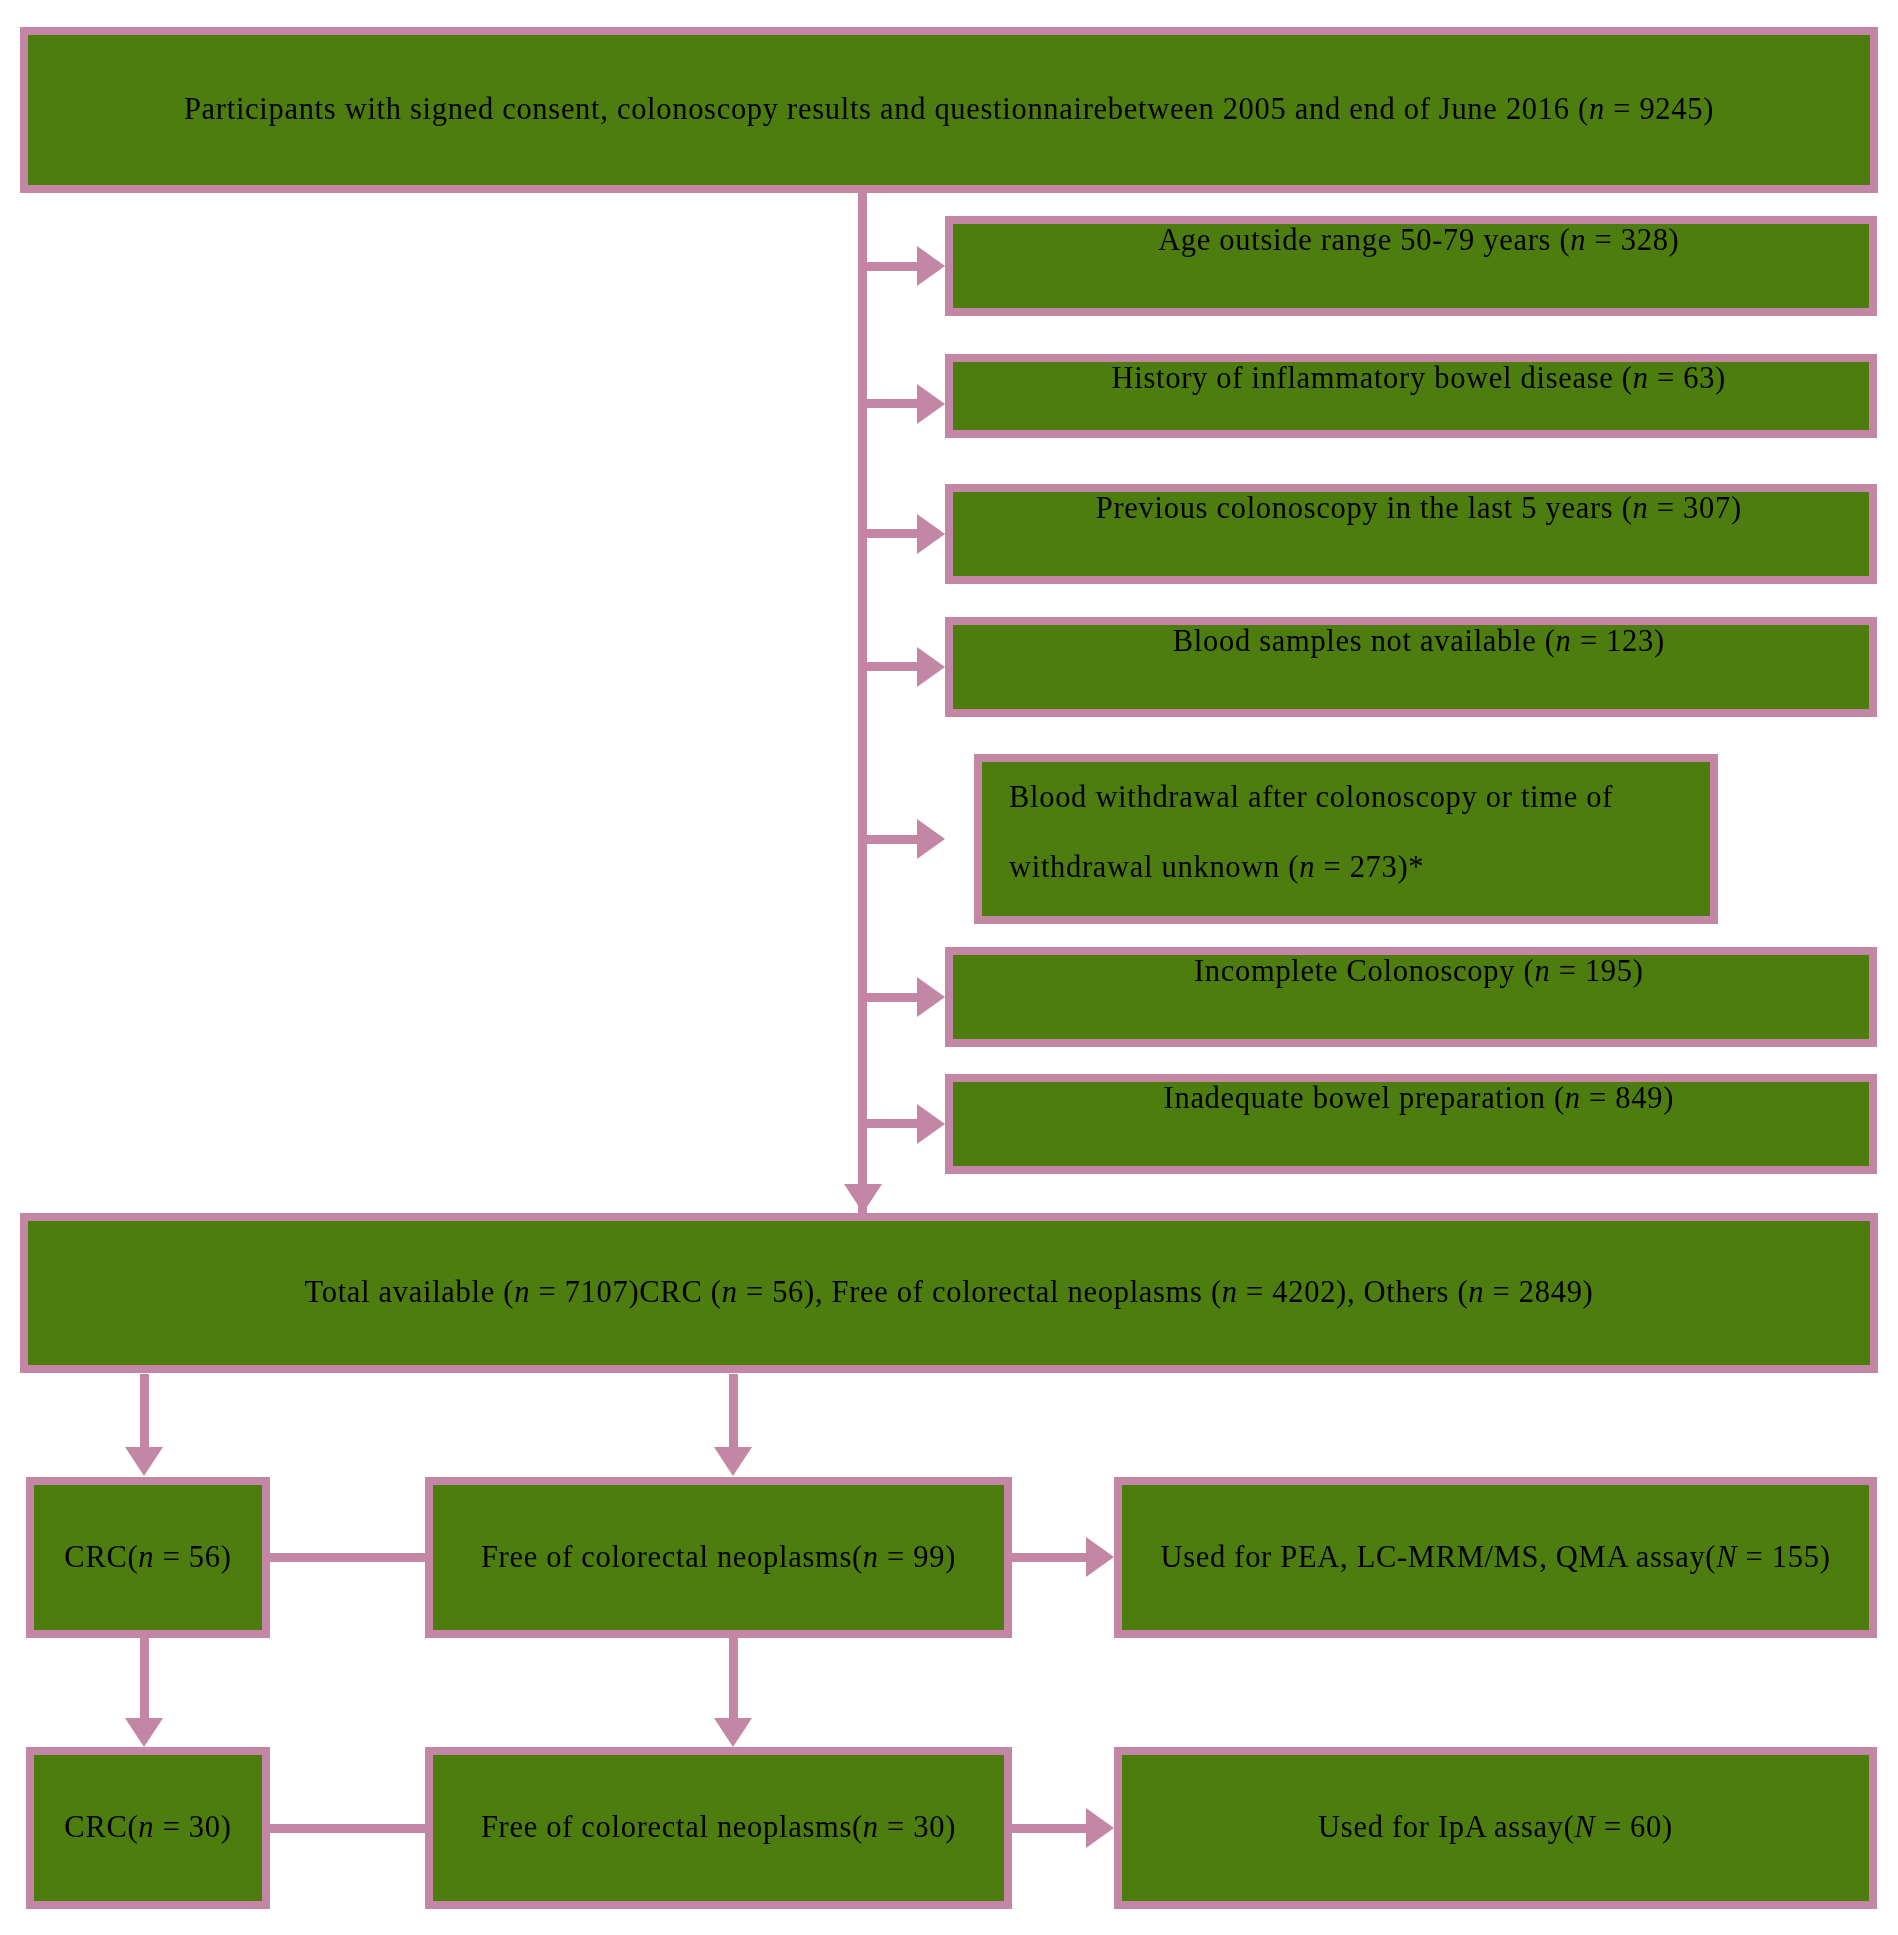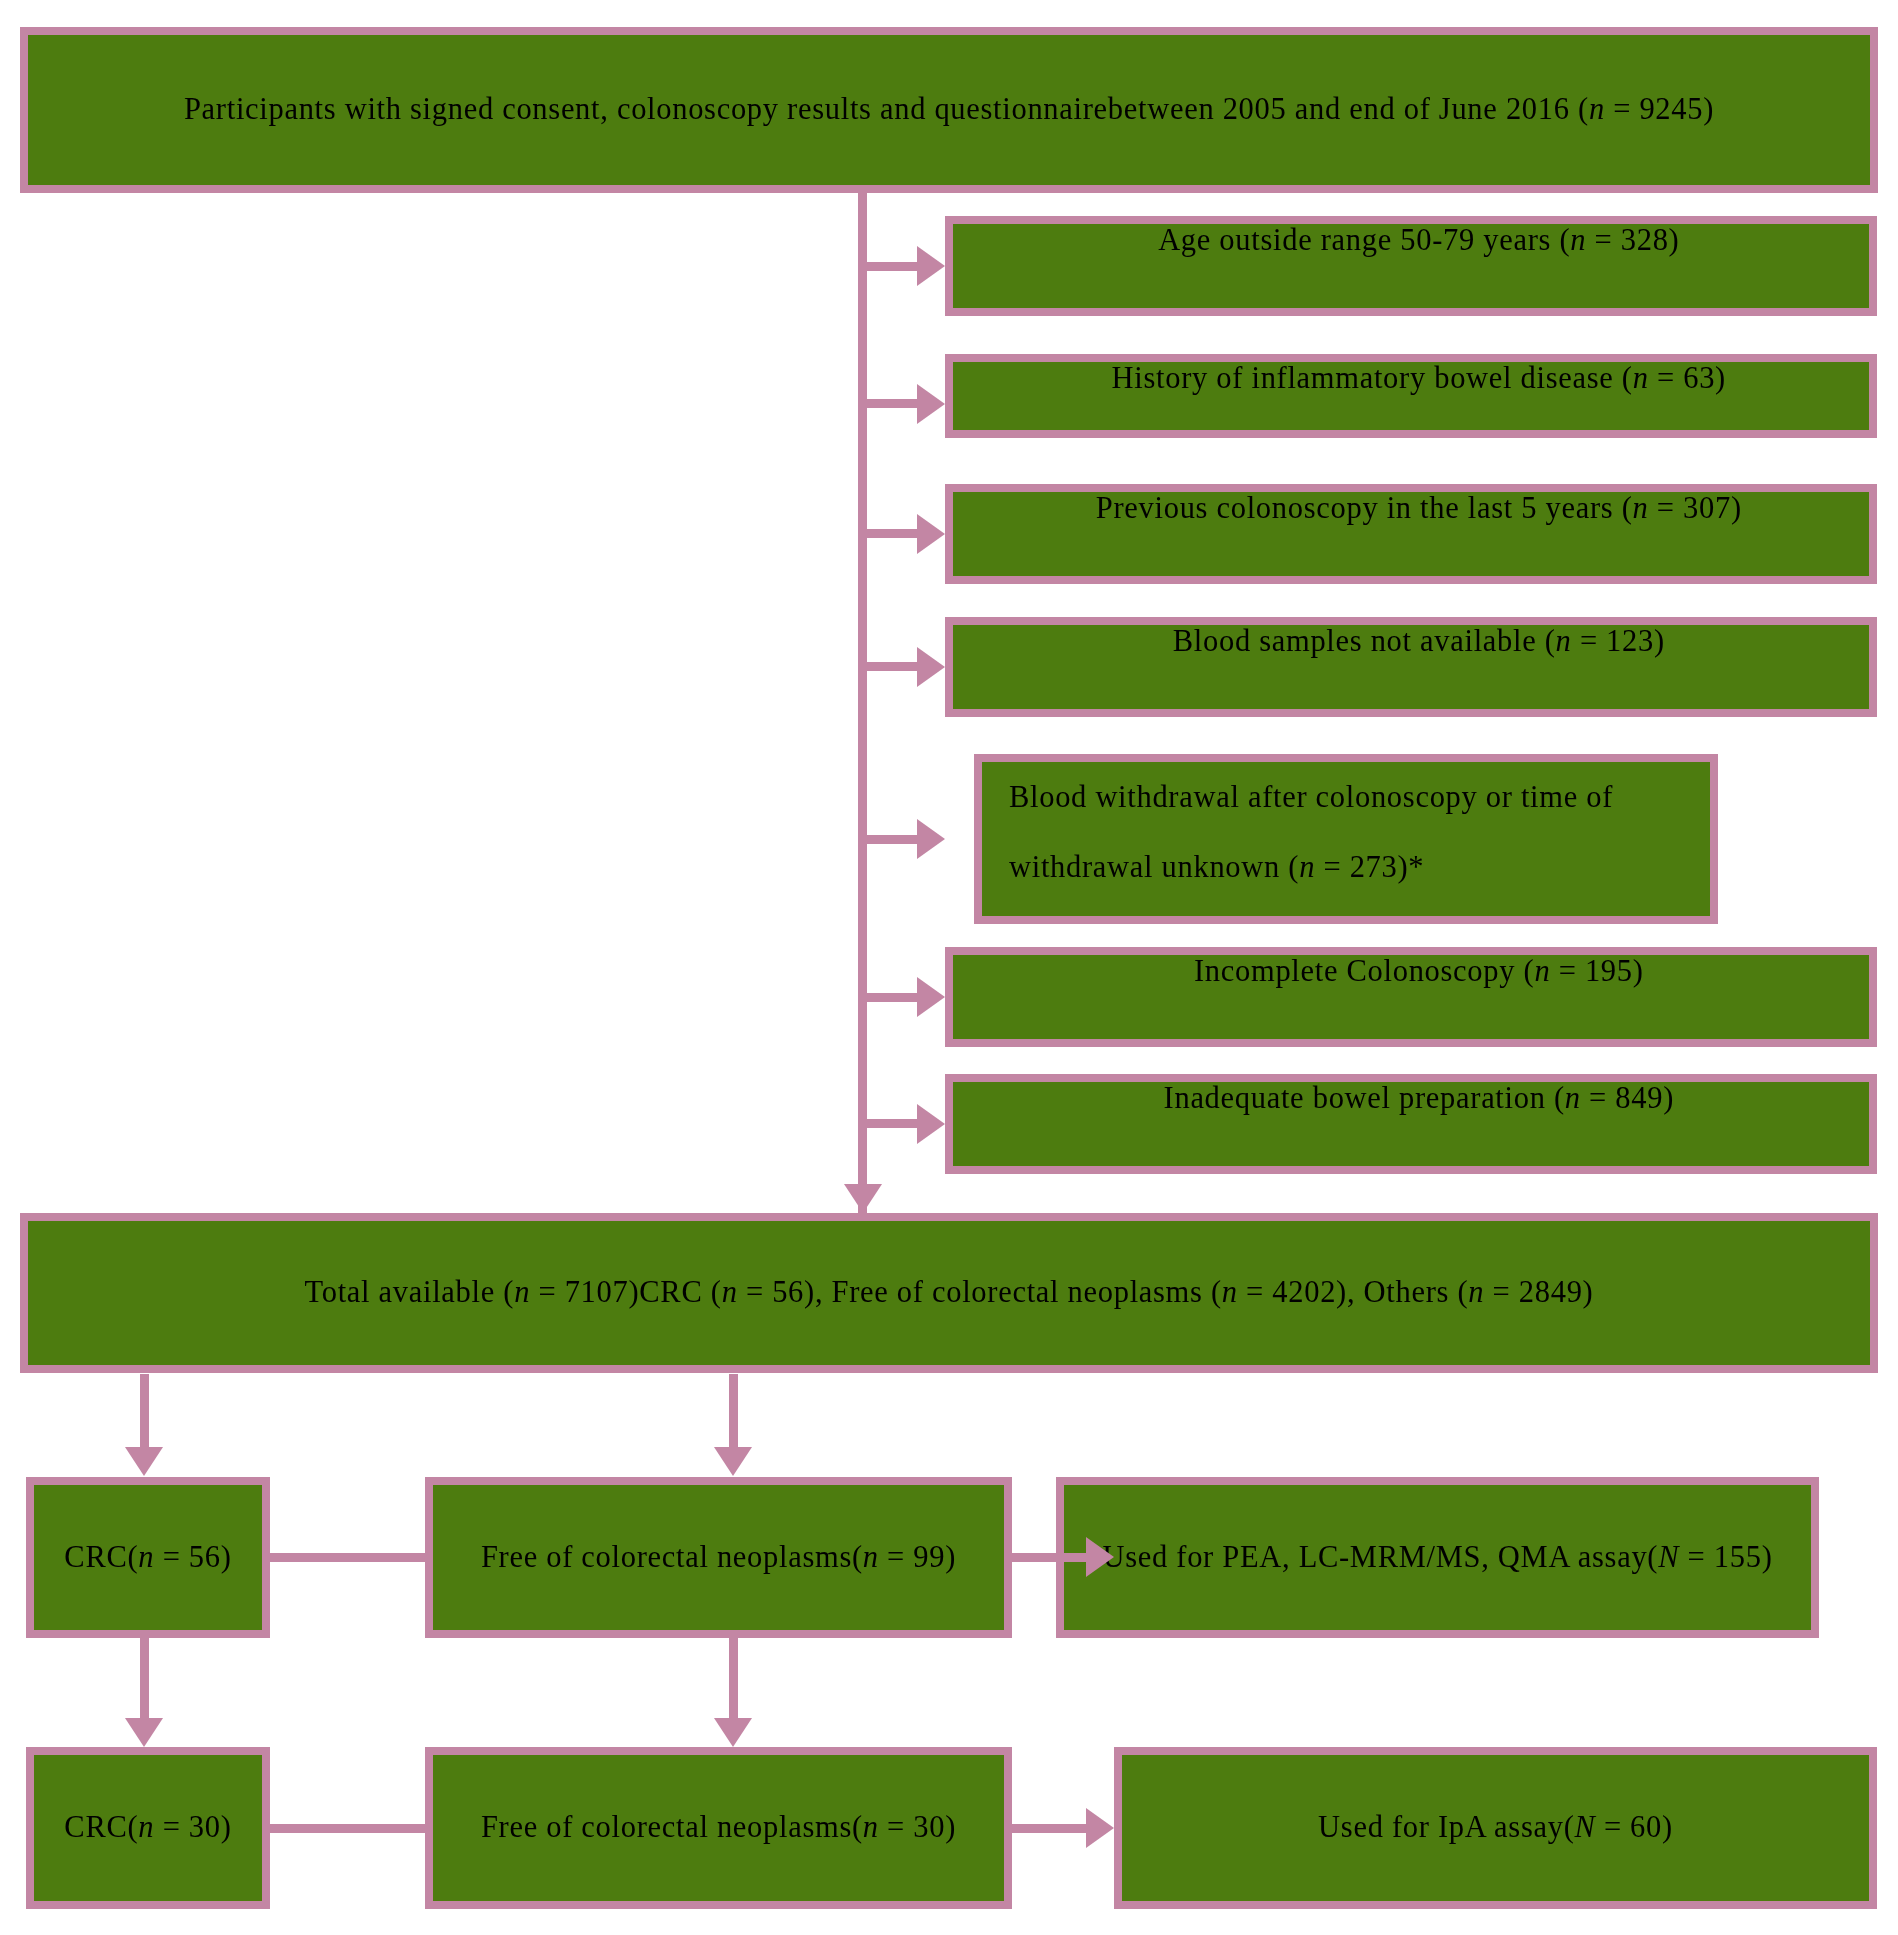--- a/index.html
+++ b/index.html
@@ -111,21 +111,21 @@
   <div class="box c" style="left:26px; top:1477px; width:244px; height:161px; row-gap:47px;">
     <div class="line">CRC</div>
     <div class="line">(<i>n</i> = 56)</div>
   </div>
 
   <div class="box c" style="left:425px; top:1477px; width:587px; height:161px; row-gap:47px;">
     <div class="line">Free of colorectal neoplasms</div>
     <div class="line">(<i>n</i> = 99)</div>
   </div>
 
-  <div class="box c" style="left:1056px; top:1477px; width:763px; height:161px; row-gap:47px;">
+  <div class="box c" style="left:1114px; top:1477px; width:763px; height:161px; row-gap:47px;">
     <div class="line">Used for PEA, LC-MRM/MS, QMA assay</div>
     <div class="line">(<i>N</i> = 155)</div>
   </div>
 
   <div class="hl" style="left:270px; top:1553px; width:155px;"></div>
   <div class="hl" style="left:1011px; top:1553px; width:75px;"></div>
   <div class="ar" style="left:1086px; top:1537px;"></div>
 
   <div class="vl" style="left:140px; top:1638px; height:80px;"></div>
   <div class="ad" style="left:125px; top:1718px;"></div>

